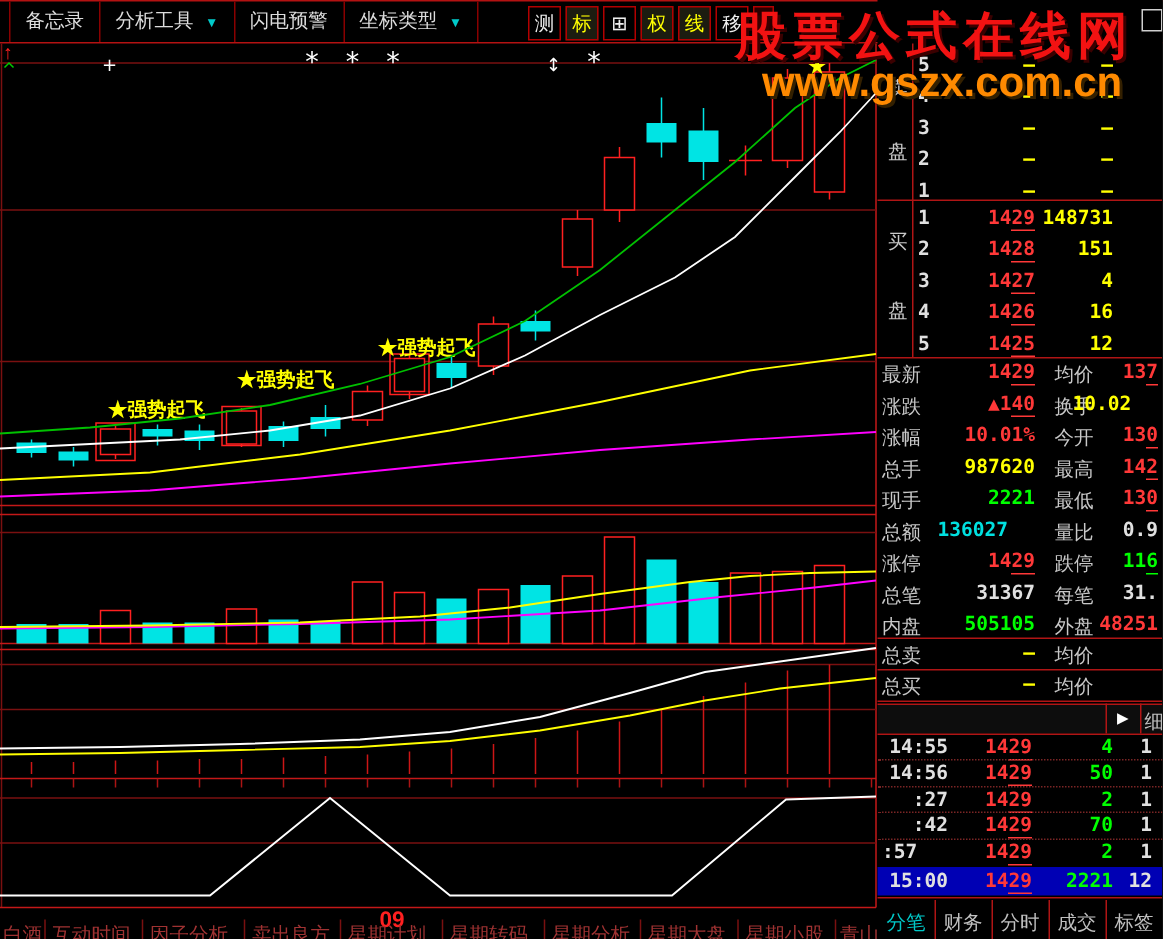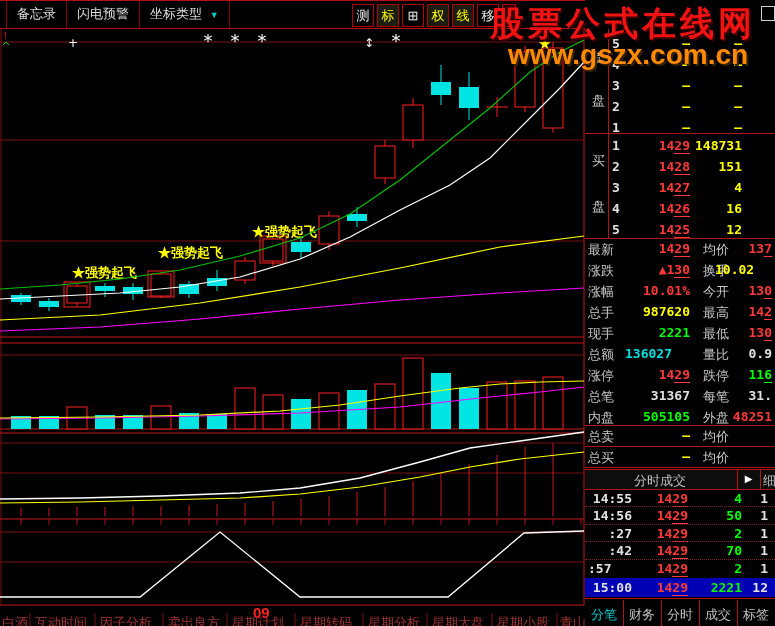--- a/index.html
+++ b/index.html
@@ -206,20 +206,21 @@
       <line x1="363" y1="613" x2="363" y2="626" stroke="#7a1010" stroke-width="1"></line>
       <line x1="427" y1="613" x2="427" y2="626" stroke="#7a1010" stroke-width="1"></line>
       <line x1="492" y1="613" x2="492" y2="626" stroke="#7a1010" stroke-width="1"></line>
       <line x1="557" y1="613" x2="557" y2="626" stroke="#7a1010" stroke-width="1"></line>
     </svg>
 
   <div id="menubar">
     <div id="menu-items">
         <div class="menu-lead"></div>
         <div class="menu-item">备忘录</div>
+        <div class="menu-item">分析工具 <span class="dd">▼</span></div>
         <div class="menu-item">闪电预警</div>
         <div class="menu-item">坐标类型 <span class="dd">▼</span></div>
       </div>
     <div id="tools">
         <div class="toolbtn">测</div>
         <div class="toolbtn active">标</div>
         <div class="toolbtn">⊞</div>
         <div class="toolbtn active">权</div>
         <div class="toolbtn active">线</div>
         <div class="toolbtn">移</div>
@@ -263,21 +264,21 @@
       <div class="c yellow qv" style="left: 108px; top: 201px; width: 49px; text-align: right;">16</div>
       <div class="c white qv" style="left: 27px; top: 222px; width: 12px;">5</div>
       <div class="c red qv" style="left: 60px; top: 222px; width: 45px; text-align: right;">14<span class="u">25</span></div>
       <div class="c yellow qv" style="left: 108px; top: 222px; width: 49px; text-align: right;">12</div>
       <div class="hline" style="top: 238px;"></div>
       <div class="c ql" style="left: 3px; top: 241px;">最新</div>
       <div class="c red qv" style="left: 40px; top: 241px; width: 65px; text-align: right;">14<span class="u">29</span></div>
       <div class="c ql" style="left: 118px; top: 241px;">均价</div>
       <div class="c red qv" style="left: 130px; top: 241px; width: 57px; text-align: right;">13<span class="u">7</span></div>
       <div class="c ql" style="left: 3px; top: 262px;">涨跌</div>
-      <div class="c red qv" style="left: 40px; top: 262px; width: 65px; text-align: right;">▲1<span class="u">30</span></div>
+      <div class="c red qv" style="left: 40px; top: 262px; width: 65px; text-align: right;">▲1<span class="u">40</span></div>
       <div class="c ql" style="left: 118px; top: 262px;">换手</div>
       <div class="c yellow qv" style="left: 130px; top: 262px; width: 57px; text-align: left;">10.02</div>
       <div class="c ql" style="left: 3px; top: 283px;">涨幅</div>
       <div class="c red qv" style="left: 40px; top: 283px; width: 65px; text-align: right;">10.01%</div>
       <div class="c ql" style="left: 118px; top: 283px;">今开</div>
       <div class="c red qv" style="left: 130px; top: 283px; width: 57px; text-align: right;">13<span class="u">0</span></div>
       <div class="c ql" style="left: 3px; top: 304px;">总手</div>
       <div class="c yellow qv" style="left: 40px; top: 304px; width: 65px; text-align: right;">987620</div>
       <div class="c ql" style="left: 118px; top: 304px;">最高</div>
       <div class="c red qv" style="left: 130px; top: 304px; width: 57px; text-align: right;">14<span class="u">2</span></div>
@@ -305,21 +306,20 @@
       <div class="c ql" style="left: 3px; top: 428px;">总卖</div>
       <div class="c yellow qv" style="left: 40px; top: 428px; width: 65px; text-align: right;">—</div>
       <div class="c ql" style="left: 118px; top: 428px;">均价</div>
       <div class="hline" style="top: 446px;"></div>
       <div class="c ql" style="left: 3px; top: 449px;">总买</div>
       <div class="c yellow qv" style="left: 40px; top: 449px; width: 65px; text-align: right;">—</div>
       <div class="c ql" style="left: 118px; top: 449px;">均价</div>
       <div class="hline" style="top: 467px;"></div>
       <div class="hline" style="top: 469px;"></div>
       <div class="tickhead" style="left: 0px; top: 470px; width: 190px; height: 19px;"></div>
-      <div class="c grey" style="left: 0px; top: 472px; width: 150px; text-align: center;">分时成交</div>
       <div class="vline" style="left: 152px; top: 469px; height: 20px;"></div>
       <div class="arrbtn" style="left: 153px; top: 473px; width: 21px;">▶</div>
       <div class="vline" style="left: 175px; top: 469px; height: 20px;"></div>
       <div class="c grey" style="left: 178px; top: 472px;">细</div>
       <div class="hline" style="top: 489px;"></div>
       <div class="c white qv" style="left: 3px; top: 491px; width: 44px; text-align: right;">14:55</div>
       <div class="c red qv" style="left: 55px; top: 491px; width: 48px; text-align: right;">14<span class="u">29</span></div>
       <div class="c green qv" style="left: 110px; top: 491px; width: 47px; text-align: right;">4</div>
       <div class="c white qv" style="left: 160px; top: 491px; width: 23px; text-align: right;">1</div>
       <div class="dotline" style="top: 506px;"></div>

